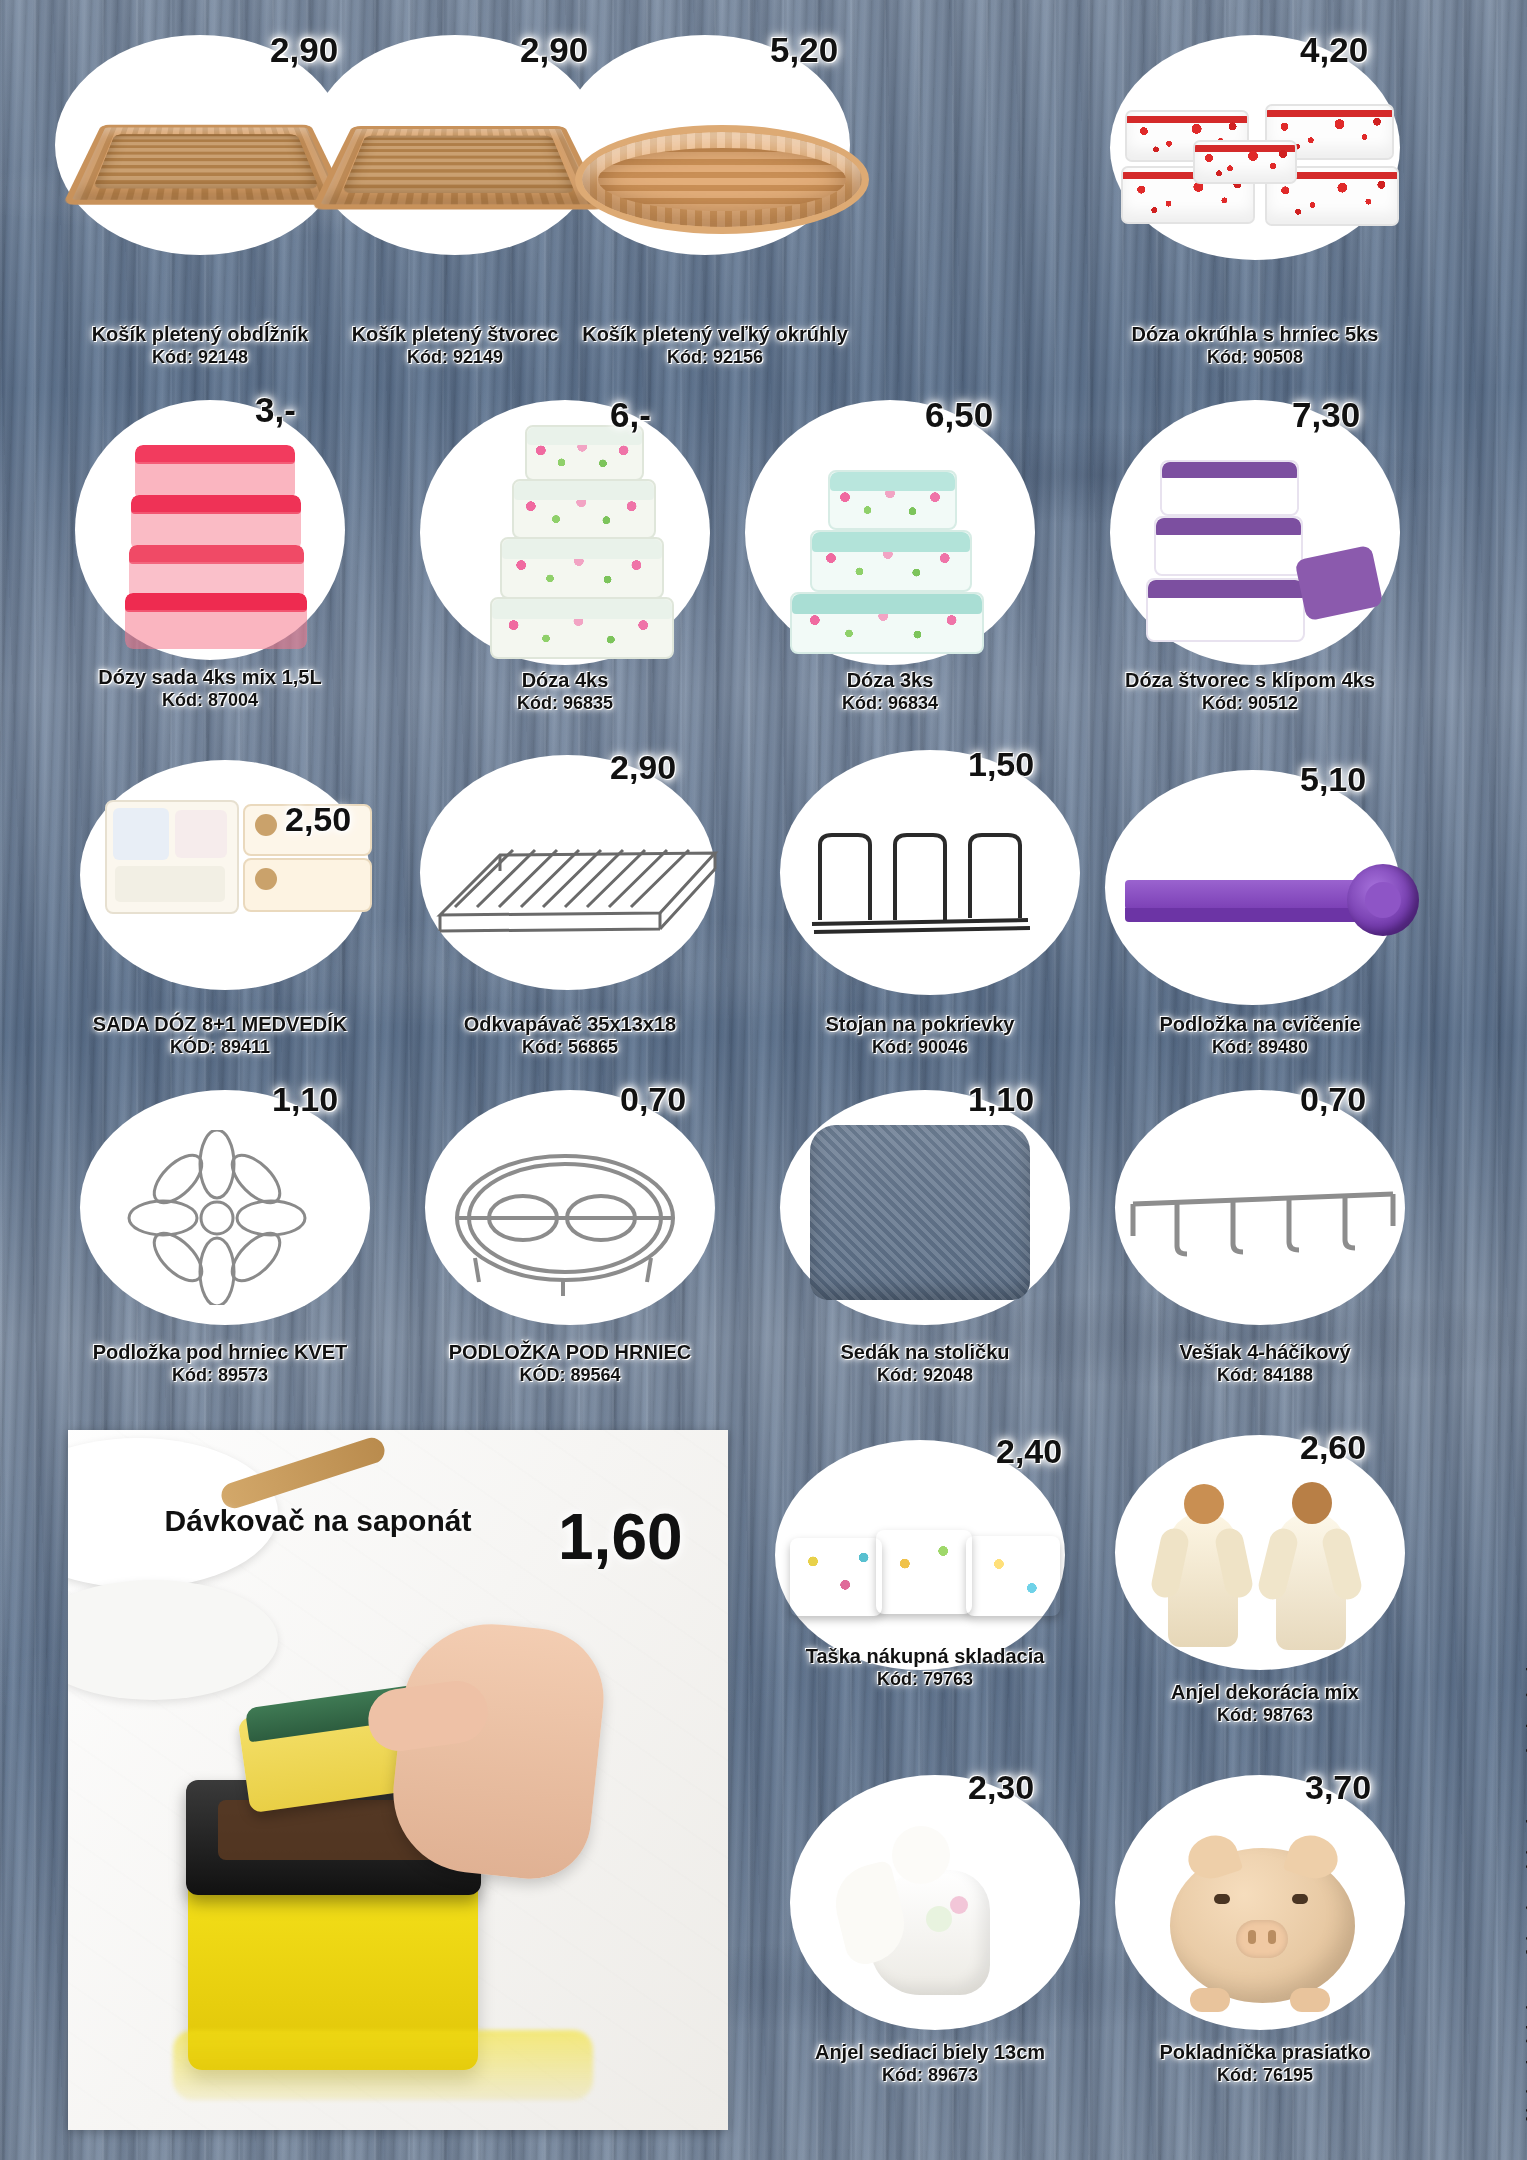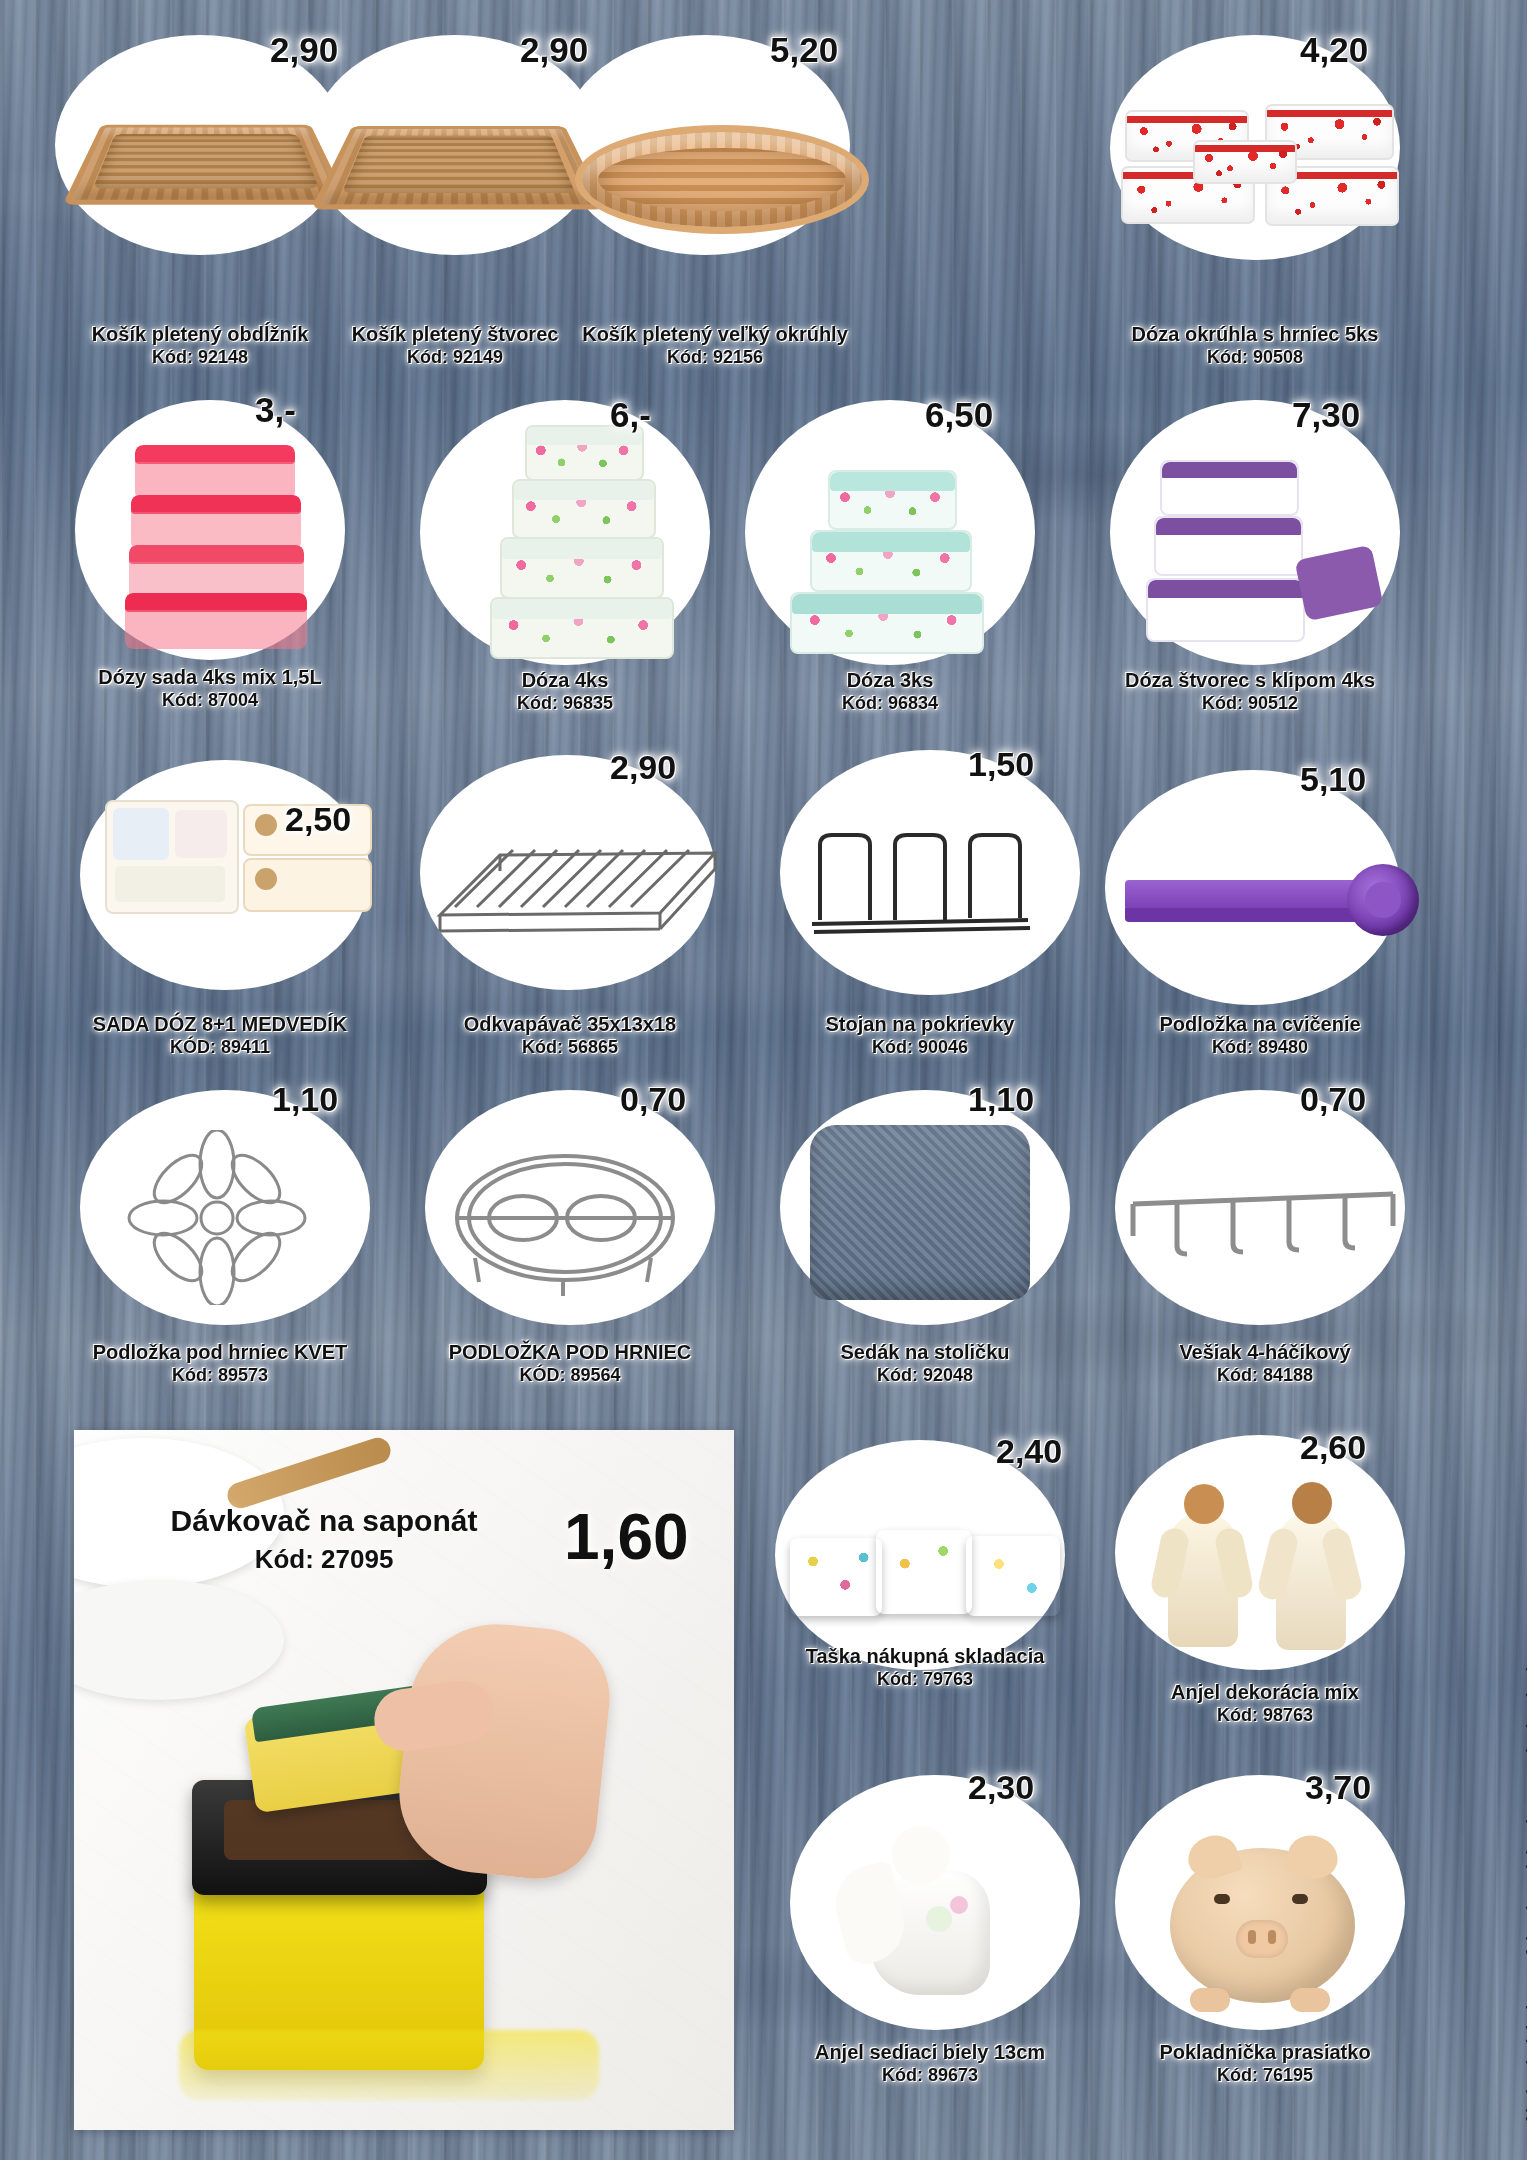--- a/index.html
+++ b/index.html
@@ -128,21 +128,20 @@
 
   .wire{stroke:#6a6a6a;fill:none;}
   .matroll{border-radius:50%;}
 
   
   .promo{
     position:absolute;
     background:linear-gradient(180deg,#f2f2f0,#e9e7e3);
     overflow:hidden;
     box-shadow:0 2px 10px rgba(0,0,0,.25);
-    margin-left:6px;
   }
   .promo .marble{
     position:absolute;inset:0;
     background:
       linear-gradient(120deg,rgba(255,255,255,.9),rgba(238,236,232,.9)),
       repeating-linear-gradient(35deg, rgba(190,190,185,.35) 0 2px, rgba(255,255,255,0) 2px 40px);
   }
   .promo-title{
     position:absolute;z-index:8;font-weight:bold;color:#111;text-align:center;
   }
@@ -506,21 +505,20 @@
     <div style="position:absolute;left:150px;top:370px;width:230px;height:60px;background:#5a3a22;border-radius:8px;opacity:.85;"></div>
 
     <div style="position:absolute;left:175px;top:272px;width:240px;height:95px;background:linear-gradient(180deg,#f4e06a,#e9cf45);border-radius:12px;transform:rotate(-8deg);box-shadow:0 6px 12px rgba(0,0,0,.25);"></div>
     <div style="position:absolute;left:178px;top:262px;width:236px;height:34px;background:linear-gradient(180deg,#3f7a54,#2d5d3f);border-radius:12px 12px 4px 4px;transform:rotate(-8deg);"></div>
 
     <div style="position:absolute;left:330px;top:195px;width:200px;height:250px;background:linear-gradient(180deg,#f3cdb2,#e0b193);border-radius:90px 70px 60px 80px;transform:rotate(6deg);box-shadow:0 6px 14px rgba(0,0,0,.18);"></div>
     <div style="position:absolute;left:300px;top:255px;width:120px;height:62px;background:#eec1a6;border-radius:40px;transform:rotate(-8deg);"></div>
 
     <div class="promo-title" style="left:40px;top:72px;width:420px;font-size:30px;line-height:38px;text-shadow:0 0 6px #fff,0 0 12px #fff;">
       <div>Dávkovač na saponát</div>
-      <div style="font-size:26px;">Kód: 27095</div>
     </div>
     <div class="promo-price" style="left:490px;top:70px;text-shadow:0 0 8px #fff,0 0 14px #fff;">1,60</div>
   </div>
 
   <div class="cell">
     <div class="bubble" style="left:775px;top:1440px;width:290px;height:230px;"></div>
     <div class="art" style="left:790px;top:1520px;width:270px;height:110px;">
       <div style="position:absolute;left:0;top:18px;width:92px;height:78px;border-radius:8px;background:linear-gradient(140deg,#2f4a7a,#1e3154);box-shadow:0 4px 8px rgba(0,0,0,.25);
         background-image:radial-gradient(circle 5px at 25% 30%,#e8d14a 95%,transparent),radial-gradient(circle 5px at 60% 60%,#e06a9a 95%,transparent),radial-gradient(circle 5px at 80% 25%,#58c0d0 95%,transparent);"></div>
       <div style="position:absolute;left:86px;top:10px;width:96px;height:84px;border-radius:8px;background:linear-gradient(140deg,#6b4a7c,#3d2a4a);box-shadow:0 4px 8px rgba(0,0,0,.25);

